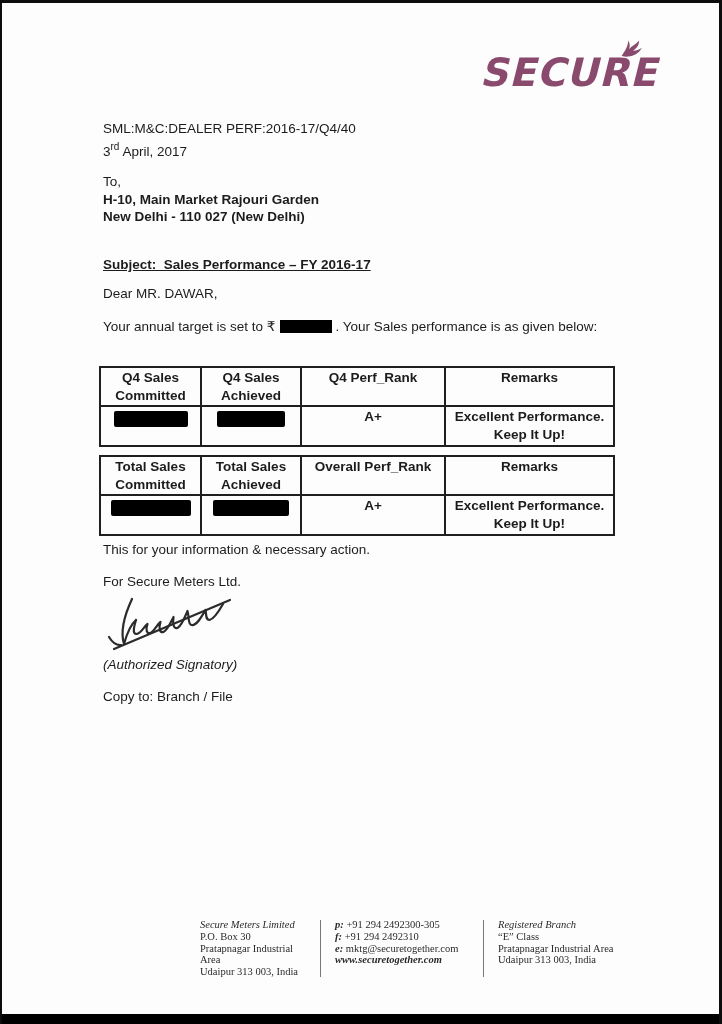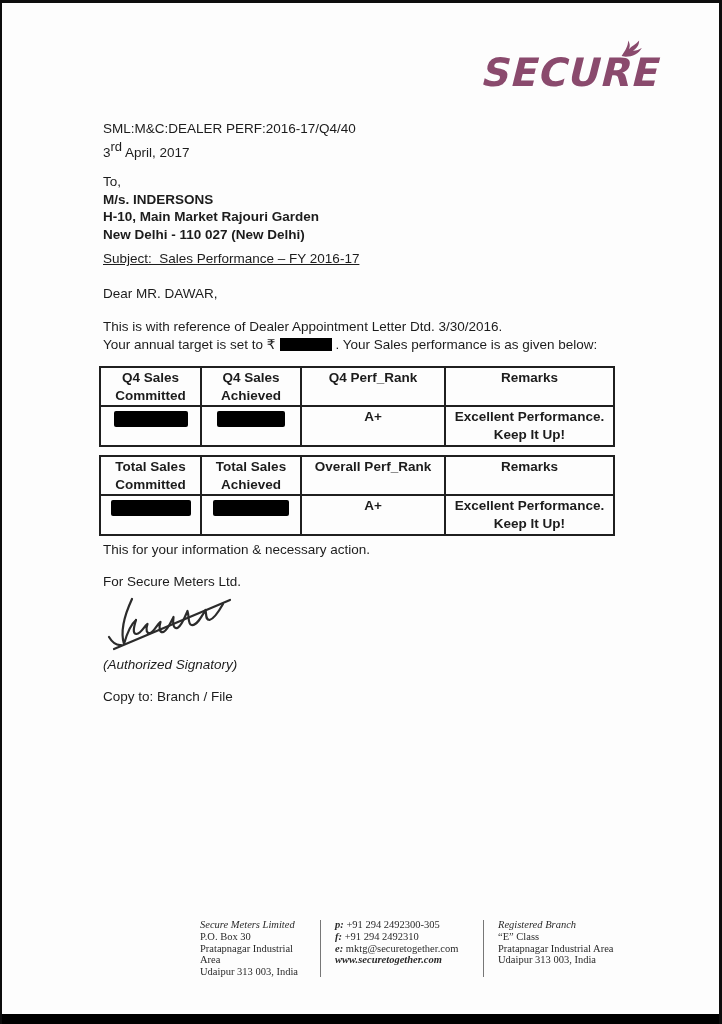--- a/index.html
+++ b/index.html
@@ -16,24 +16,24 @@
   .logo { position:absolute; top:50px; right:58px; transform:skewX(-14deg); white-space:nowrap; }
   .logo-text { font-weight:bold; font-size:39px; letter-spacing:1px; line-height:40px; font-family:"DejaVu Sans","Liberation Sans",sans-serif; }
   .logo .r-wrap { position:relative; display:inline-block; }
   .logo .dove { position:absolute; top:-17px; left:7px; transform:skewX(14deg); }
 
   
   .abs { position:absolute; left:101px; }
   .ref-block { top:117px; }
   .to-block { top:170px; line-height:17.5px; }
   .to-block .bold { font-weight:bold; }
-  .subject { top:247px; font-weight:normal; text-decoration:underline; white-space:pre; }
+  .subject { top:253px; font-weight:bold; text-decoration:underline; white-space:pre; }
   .greeting { top:282px; }
   .body-block { top:315px; }
-  sup { font-size:13px;margin-top:22px; }
+  sup { font-size:10px;margin-top:22px; }
 
   .redact-inline { display:inline-block; width:52px; height:13px; background:#000; vertical-align:-2px; margin:0 3px 0 5px; }
 
   
   .perf-table {
     position:absolute; left:97px; width:514px; border-collapse:collapse; table-layout:fixed;
     font-weight:600; font-size:13.5px; text-align:center; line-height:17.5px;
   }
   .perf-table.t1 { top:363px; }
   .perf-table.t2 { top:452px; }
@@ -74,31 +74,29 @@
           </svg></span></span><span class="logo-text">E</span>
   </div>
 
   <div class="abs ref-block">
     <div>SML:M&amp;C:DEALER PERF:2016-17/Q4/40</div>
     <div><span>3</span><sup>rd</sup><span> April, 2017</span></div>
   </div>
 
   <div class="abs to-block">
     <div>To,</div>
-    <div class="bold">M/s. INDERSONS</div>
     <div class="bold">H-10, Main Market Rajouri Garden</div>
     <div class="bold">New Delhi - 110 027 (New Delhi)</div>
   </div>
 
   <div class="abs subject">Subject:  Sales Performance – FY 2016-17</div>
 
   <div class="abs greeting">Dear MR. DAWAR,</div>
 
   <div class="abs body-block">
-    <div>This is with reference of Dealer Appointment Letter Dtd. 3/30/2016.</div>
     <div><span>Your annual target is set to ₹</span><span class="redact-inline"></span><span>. Your Sales performance is as given below:</span></div>
   </div>
 
   <table class="perf-table t1">
     <colgroup>
         <col style="width:101px">
         <col style="width:100px">
         <col style="width:144px">
         <col style="width:169px">
       </colgroup>

